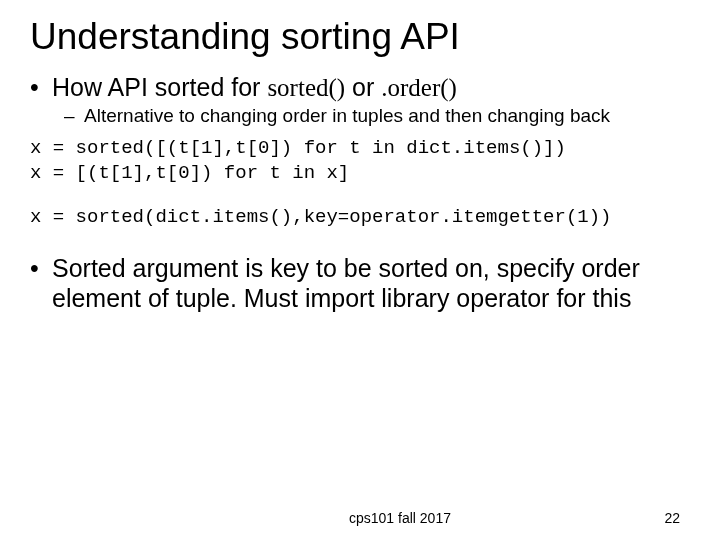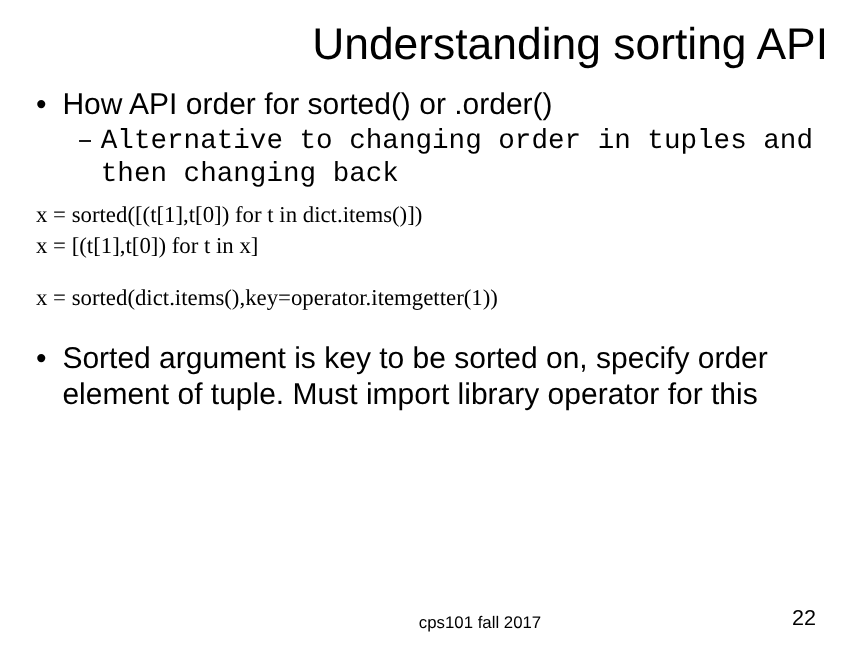--- a/index.html
+++ b/index.html
@@ -15,21 +15,21 @@
   }
   .slide {
     width: 720px;
     height: 540px;
     position: relative;
     box-sizing: border-box;
     padding: 10px 30px 0 30px;
   }
   .title {
     font-size: 37px;
-    text-align: right;
+    text-align: left;
     margin: 6px 0 14px 0;
     font-weight: normal;
   }
   .bullets {
     list-style: none;
     padding: 0;
     margin: 0;
   }
   .bullets > li.l1 {
     font-size: 25px;
@@ -38,40 +38,39 @@
     position: relative;
     line-height: 1.2;
   }
   .bullets > li.l1::before {
     content: "•";
     position: absolute;
     left: 0;
     top: 0;
   }
   .bullets li.l2 {
-    font-size: 23px;
+    font-size: 19px;
     margin: 2px 0 8px 0;
     padding-left: 54px;
     position: relative;
     line-height: 1.2;
     list-style: none;
-    font-family: Liberation Mono, monospace;
   }
   .bullets li.l2::before {
     content: "–";
     position: absolute;
     left: 34px;
     top: 0;
   }
   .mono {
-    font-family: Liberation Sans, sans-serif;
+    font-family: Liberation Serif, serif;
     margin-top: 12px;
   }
   .codeblock {
-    font-family: Liberation Serif, serif;
+    font-family: Liberation Mono, monospace;
     font-size: 19px;
     white-space: pre;
     margin: 8px 0 4px 0;
     line-height: 1.35;
   }
   .codeblock.second {
     margin-top: 18px;
     margin-bottom: 22px;
   }
   .footer-center {
@@ -80,34 +79,34 @@
     left: 0;
     width: 100%;
     text-align: center;
     font-size: 14px;
     padding-left: 40px;
   }
   .footer-right {
     position: absolute;
     bottom: 14px;
     right: 40px;
-    font-size: 18px;
+    font-size: 14px;
     margin-left: 17px;
   }
 </style>
 </head>
 <body>
 
 <div class="slide">
 
   <div class="title">Understanding sorting API</div>
 
   <ul class="bullets">
     <li class="l1">
-      <span>How API order for </span><span class="mono">sorted()</span><span> or </span><span class="mono">.order()</span>
+      <span>How API sorted for </span><span class="mono">sorted()</span><span> or </span><span class="mono">.order()</span>
     </li>
     <li class="l2">Alternative to changing order in tuples and then changing back</li>
   </ul>
 
   <div class="codeblock">x = sorted([(t[1],t[0]) for t in dict.items()])
 x = [(t[1],t[0]) for t in x]</div>
 
   <div class="codeblock second">x = sorted(dict.items(),key=operator.itemgetter(1))</div>
 
   <ul class="bullets">

